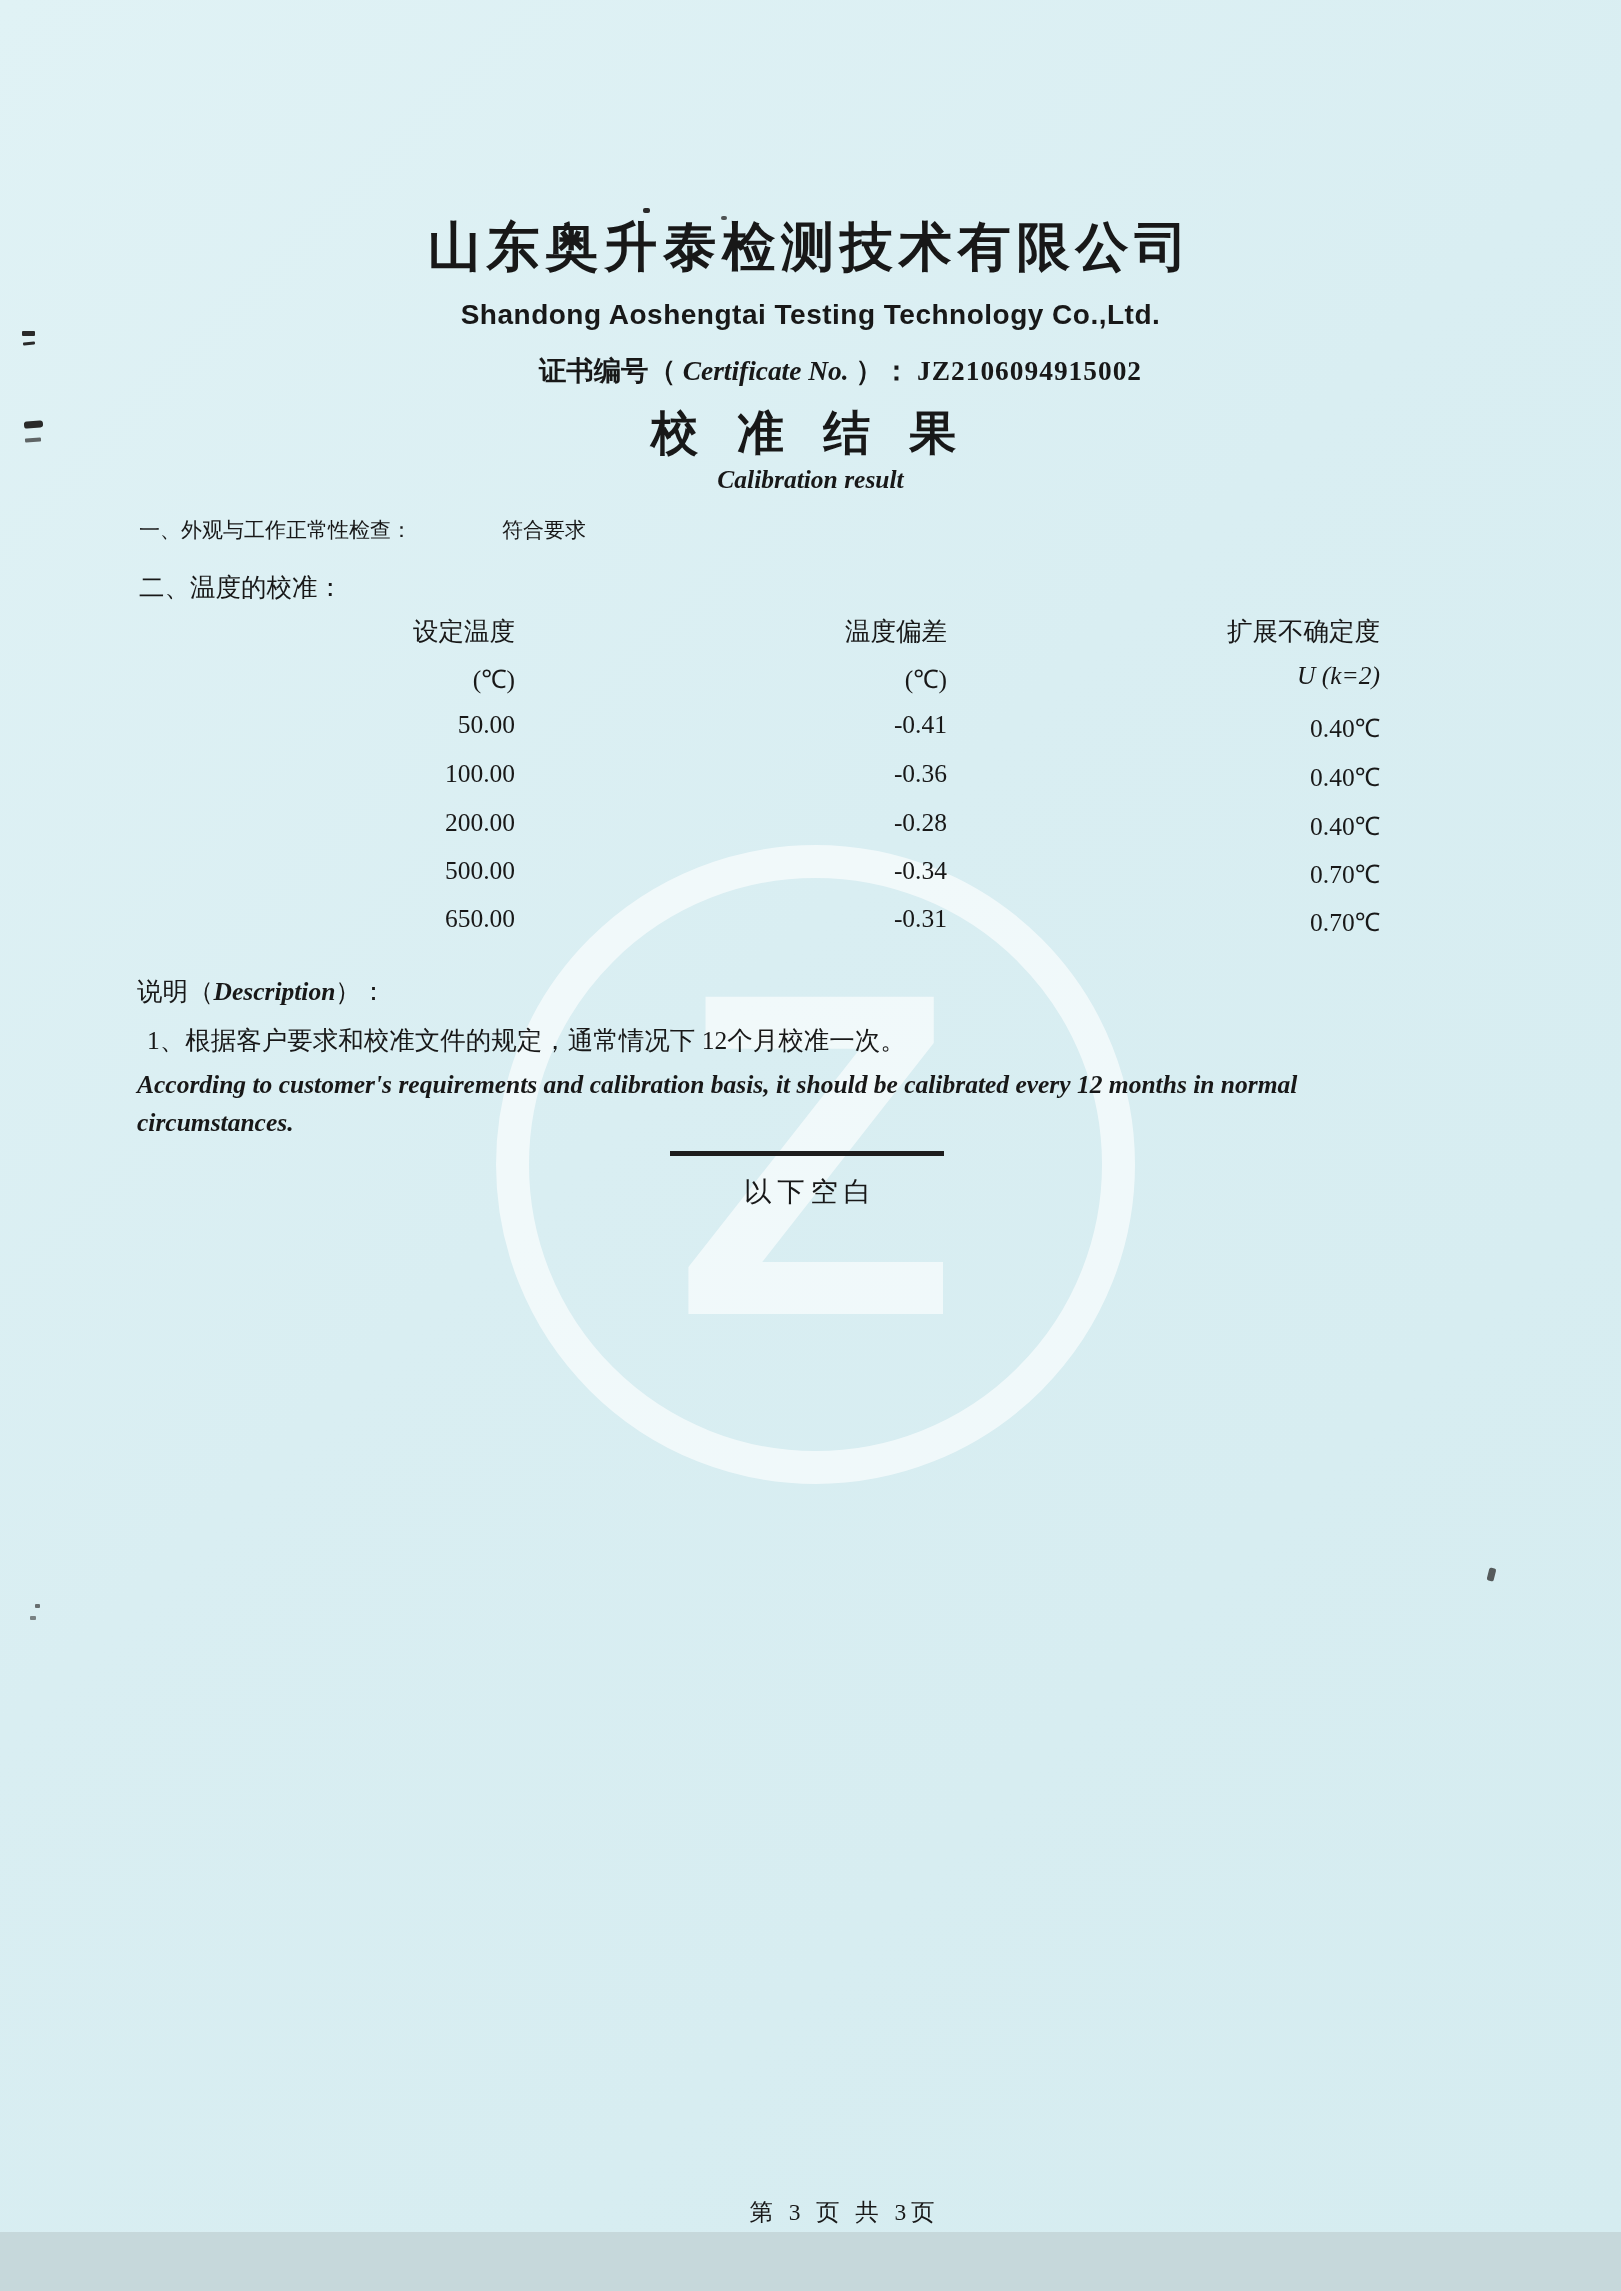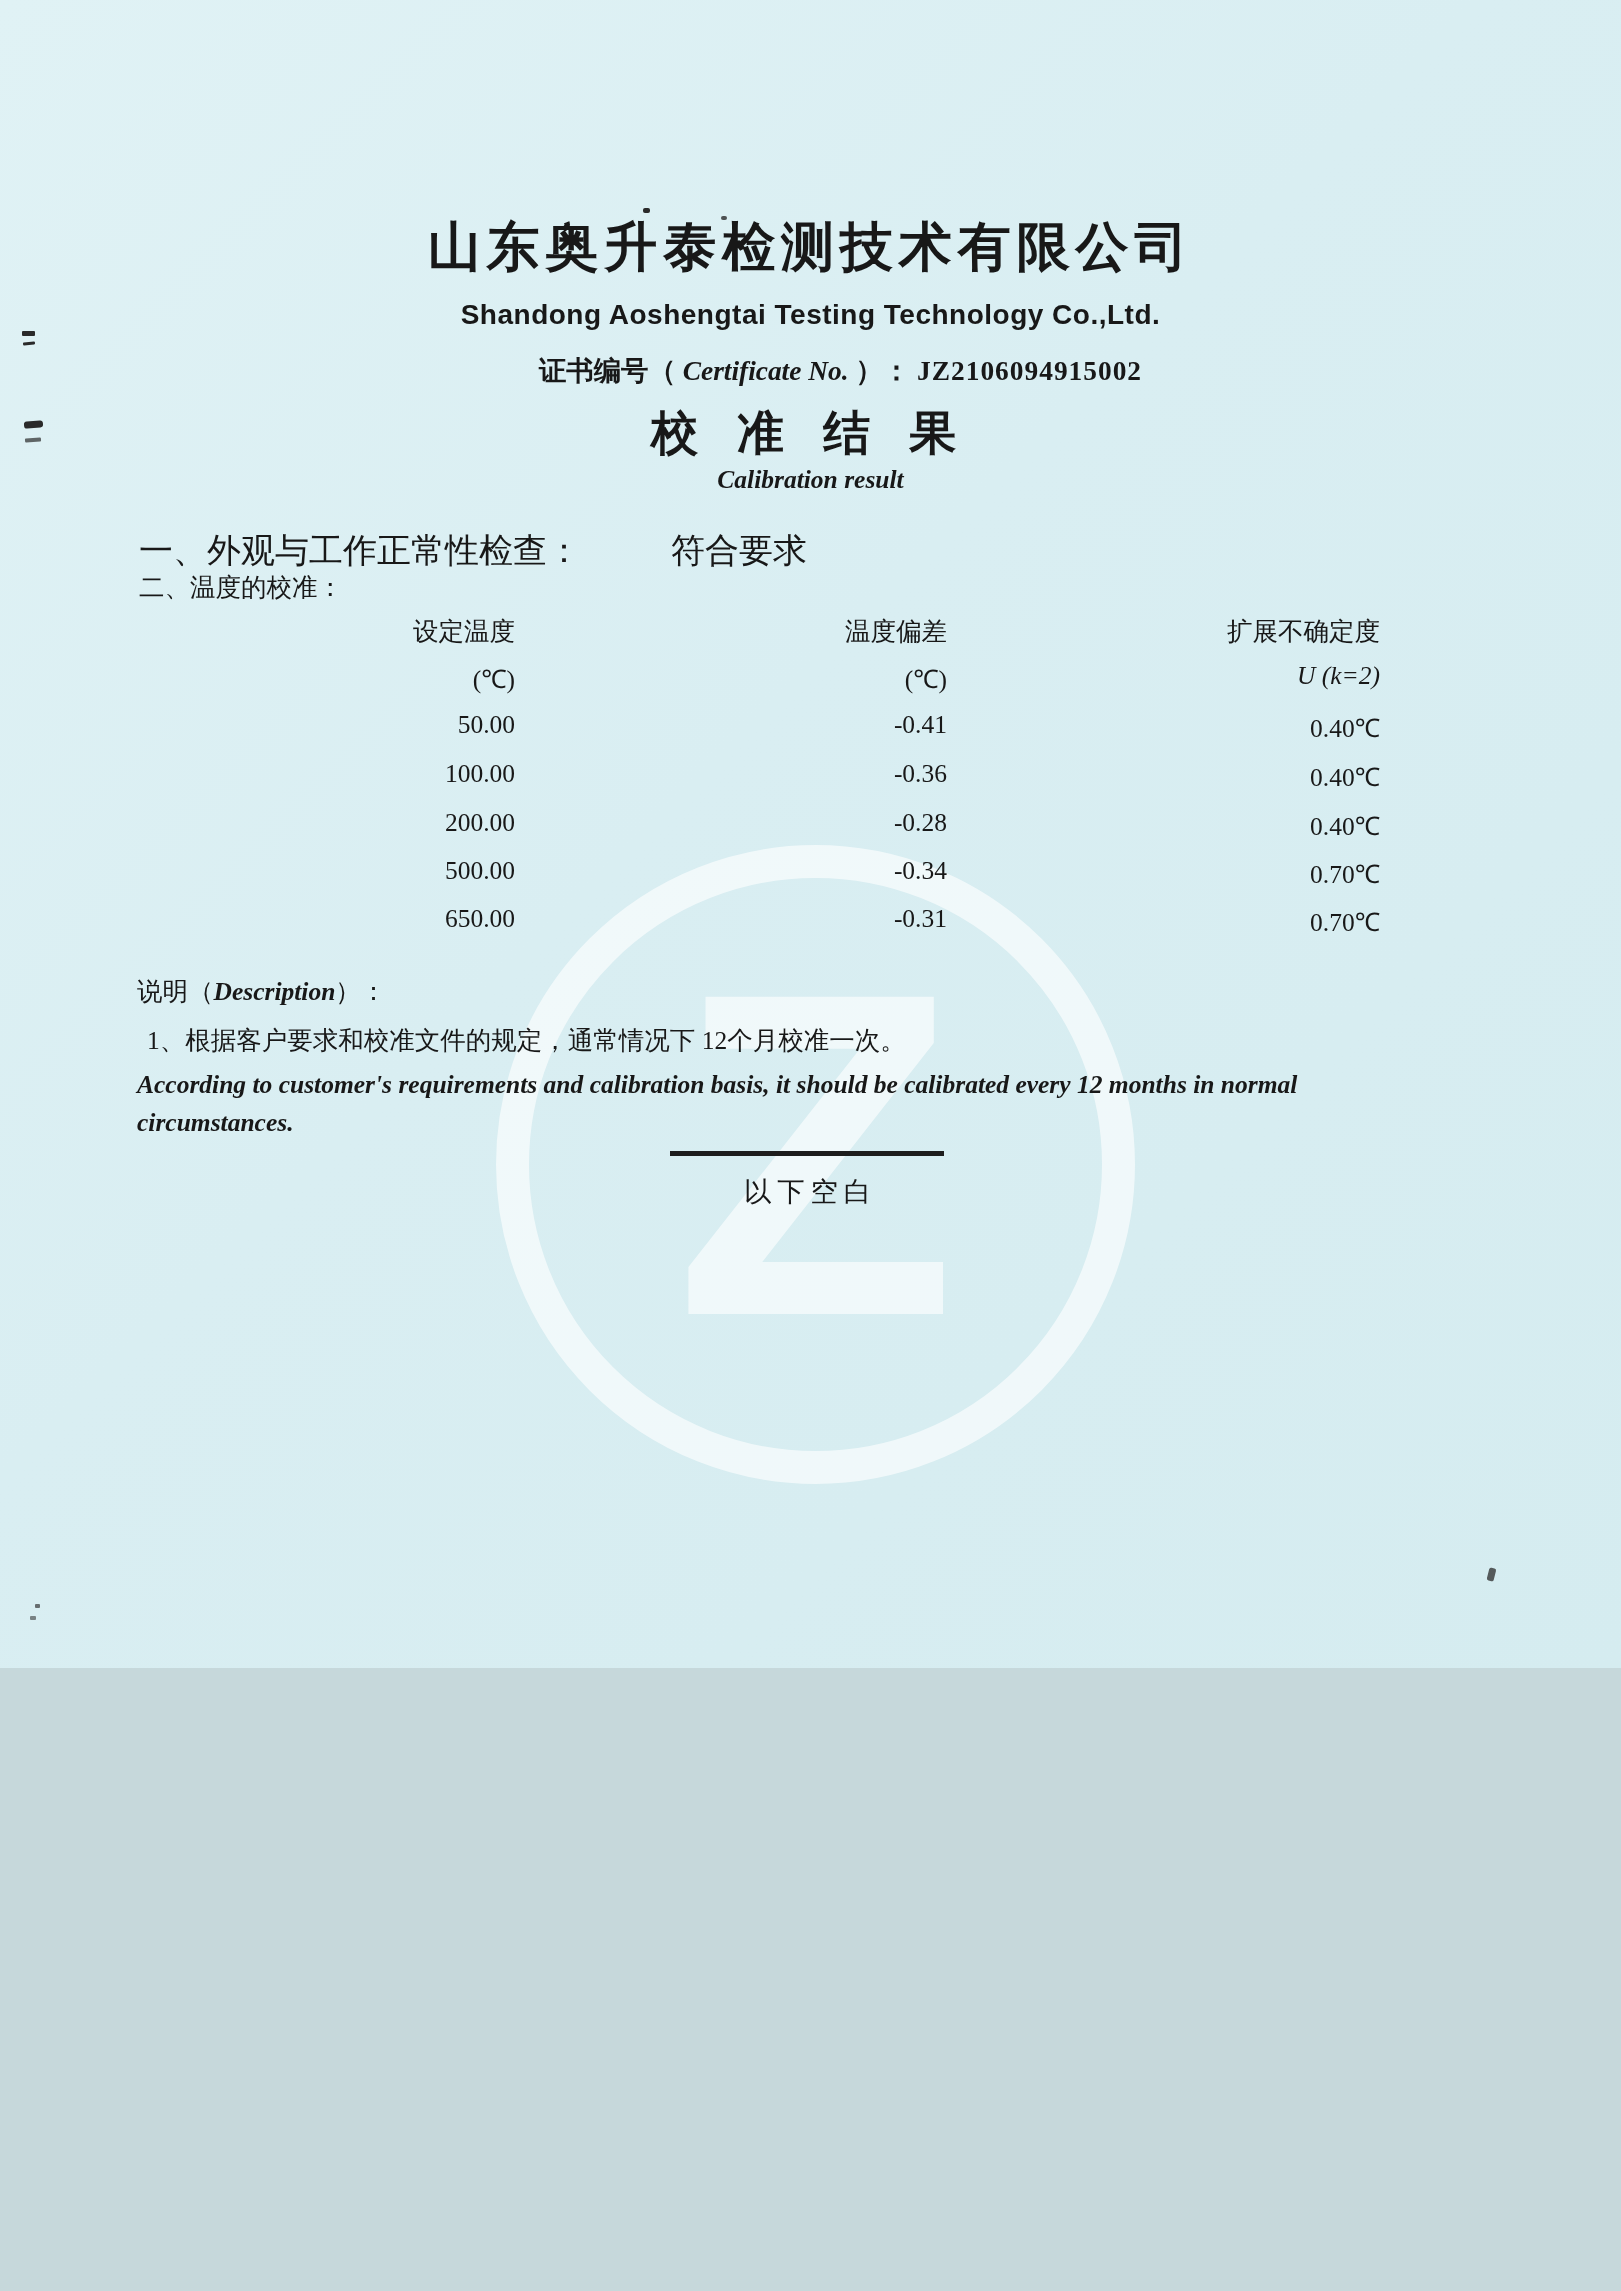--- a/index.html
+++ b/index.html
@@ -1,19 +1,19 @@
 <!DOCTYPE html>
 <html><head>
 <meta charset="utf-8">
 <style>
   html,body{margin:0;padding:0;}
   body{background:#c6d8db;}
   .page{
     position:relative;
-    width:1621px;height:1668px;
+    width:1621px;height:2232px;
     margin:0 auto;
     background:linear-gradient(135deg,#e0f2f5 0%,#d9eef2 45%,#d5ecf0 100%);
     font-family:"Liberation Serif", serif;
     color:#181818;
     overflow:hidden;
   }
   
   .wm-ring{
     position:absolute;left:496px;top:845px;width:639px;height:639px;
     border:33px solid rgba(255,255,255,0.62);
@@ -44,21 +44,21 @@
   .cert-line .num{letter-spacing:1px;}
   .title-cn{
     position:absolute;top:402px;left:0;width:100%;
     text-align:center;font-size:47px;font-weight:bold;letter-spacing:13.7px;font-family:Liberation Serif, serif;
   }
   .title-en{
     position:absolute;top:465px;left:0;width:100%;
     text-align:center;font-size:25.5px;font-weight:bold;font-style:italic;
   }
   
-  .item1{position:absolute;top:516px;left:139px;font-size:34px;margin-top:12px;}
+  .item1{position:absolute;top:516px;left:139px;font-size:21px;}
   .item1 .val{margin-left:90px;}
   .item2{position:absolute;top:570px;left:139px;font-size:25.5px;}
   
   .cal-table{position:absolute;top:0;left:0;width:100%;height:100%;}
   .cal-table .cell{position:absolute;width:333px;text-align:right;font-size:25.5px;}
   .cal-table .c1{left:182px;}
   .cal-table .c2{left:614px;}
   .cal-table .c3{left:1047px;}
   .r-h1{top:614px;}
   .r-h2{top:661px;}

